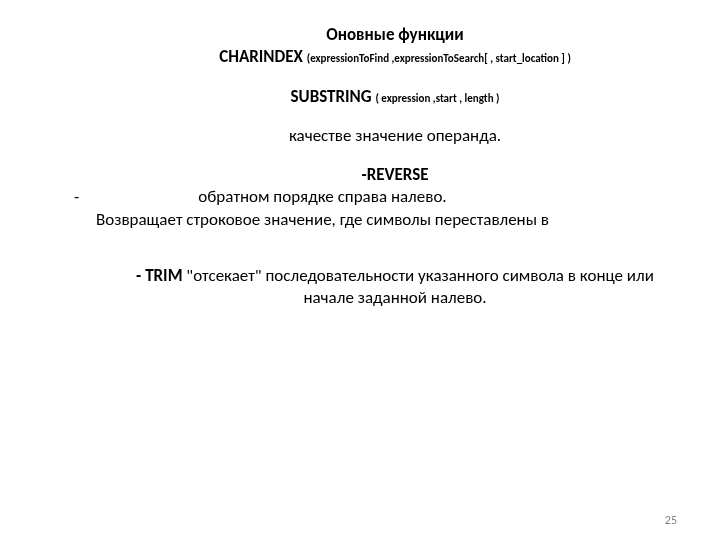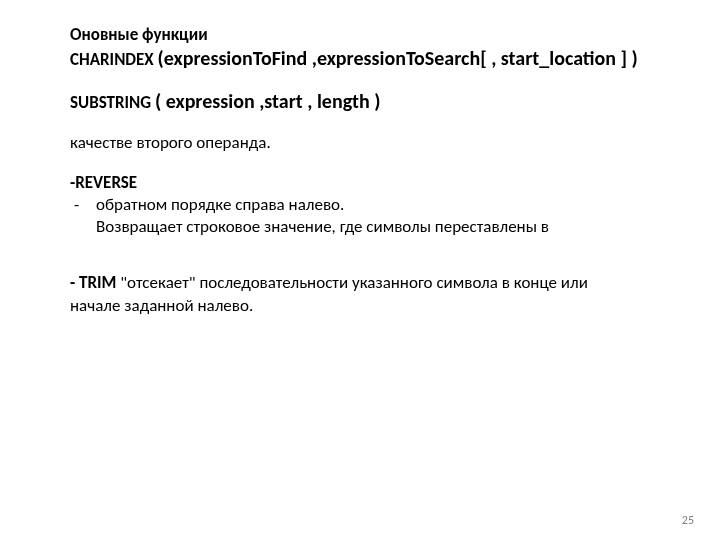--- a/index.html
+++ b/index.html
@@ -16,41 +16,42 @@
     position: relative;
   }
   .content {
     padding: 24px 0 0 70px;
     width: 650px;
   }
   .bold {
     font-weight: 700;
   }
   .smaller {
-    font-size: 20px;
+    font-size: 11px;
     font-weight: 700;
   }
   .line {
     margin: 0 0 1px 0;
+    text-align: center;
   }
   .gap {
     height: 17px;
   }
   .bullet-item {
     display: flex;
   }
   .bullet-dash {
     width: 22px;
     flex-shrink: 0;
     text-align: left;
     padding-left: 4px;
   }
   .page-num {
     position: absolute;
-    right: 26px;
+    right: 43px;
     bottom: 12px;
     font-size: 12px;
     color: #7f7f7f;
   }
 </style>
 </head>
 <body>
 
 <div class="content">
 
@@ -61,21 +62,21 @@
   </div>
 
   <div class="gap"></div>
 
   <div class="line">
     <span class="bold">SUBSTRING </span><span class="smaller">( expression ,start , length )</span>
   </div>
 
   <div class="gap"></div>
 
-  <div class="line">качестве второго операнда.</div>
+  <div class="line">качестве значение операнда.</div>
 
   <div class="gap"></div>
 
   <div class="line bold">-REVERSE</div>
   <div class="bullet-item">
     <div class="bullet-dash">-</div>
     <div>
       <div class="line">обратном порядке справа налево.</div>
       <div class="line">Возвращает строковое значение, где символы переставлены в</div>
     </div>

